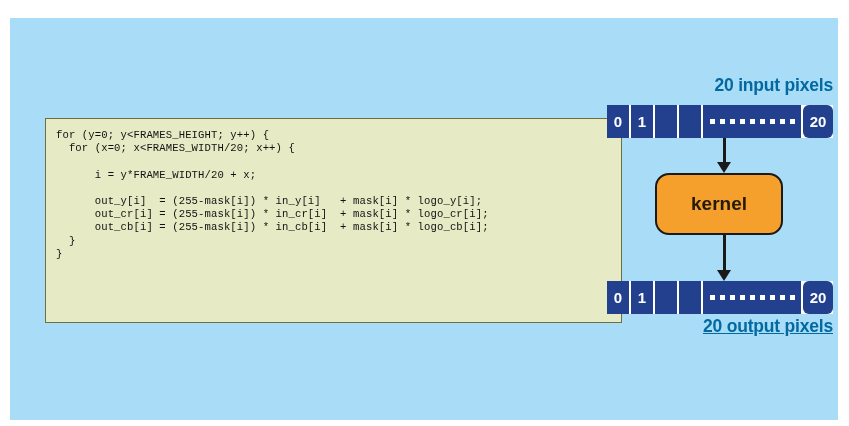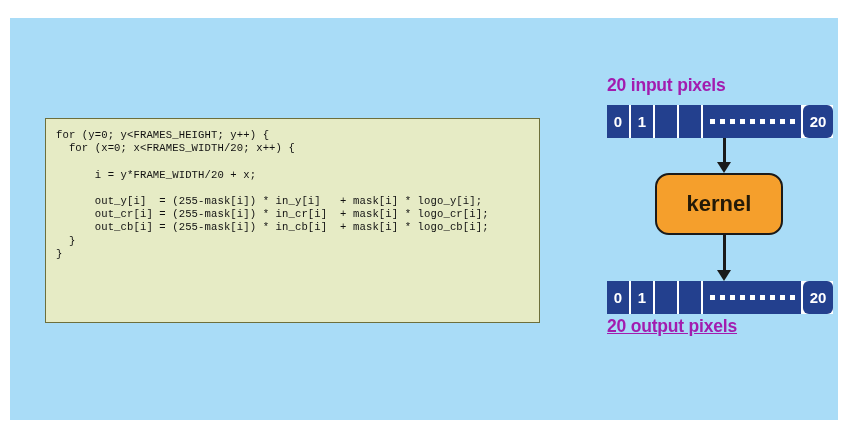--- a/index.html
+++ b/index.html
@@ -4,32 +4,32 @@
 <style>
   html,body{margin:0;padding:0;}
   body{width:849px;height:426px;background:#ffffff;overflow:hidden;
        font-family:"Liberation Sans",sans-serif;}
   #stage{position:relative;width:849px;height:426px;}
 
   #panel{position:absolute;left:10px;top:18px;width:828px;height:402px;
          background:#a9dcf7;}
 
   
-  #code-box{position:absolute;left:35px;top:100px;width:495px;height:205px;
+  #code-box{position:absolute;left:35px;top:100px;width:577px;height:205px;
             background:#e6ebc5;border:1.5px solid #6d6f3c;box-sizing:border-box;}
   #code-text{margin:0;padding:10px 0 0 10px;
              font-family:"Liberation Mono","DejaVu Sans Mono",monospace;
              font-size:10.6px;line-height:13.2px;color:#111111;
              white-space:pre;letter-spacing:0.1px;}
 
   
   #diagram{position:absolute;left:597px;top:55px;width:230px;height:270px;}
 
-  .cap{position:absolute;left:0;width:226px;text-align:left;
-       font-size:17.5px;font-weight:bold;color:#a21caf;
+  .cap{position:absolute;left:0;width:226px;text-align:right;
+       font-size:17.5px;font-weight:bold;color:#0369a1;
        letter-spacing:-0.2px;white-space:nowrap;}
   #cap-in{top:2px;}
   #cap-out{top:243px;text-decoration:underline;}
 
   .pixbar{position:absolute;left:0;width:226px;height:33px;
           background:#ffffff;display:flex;}
   #bar-in{top:32px;}
   #bar-out{top:208px;}
 
   .cell{background:#23408e;height:33px;margin-right:2px;
@@ -42,21 +42,21 @@
   .c-end{width:30px;}
 
   .dots{display:flex;gap:5px;align-items:center;}
   .dots i{display:block;width:5px;height:5px;background:#ffffff;}
 
   
   #kernel{position:absolute;left:48px;top:100px;width:128px;height:62px;
           background:#f59f2c;border:2.5px solid #1a1a1a;border-radius:14px;
           box-sizing:border-box;display:flex;align-items:center;
           justify-content:center;}
-  #kernel span{font-size:22px;font-weight:bold;color:#241a08;}
+  #kernel span{font-size:19px;font-weight:bold;color:#241a08;}
 
   
   .arrow{position:absolute;left:110px;width:14px;}
   .arrow .shaft{position:absolute;left:6px;top:0;width:2.5px;background:#1a1a1a;}
   .arrow .head{position:absolute;left:0;width:0;height:0;
                border-left:7px solid transparent;border-right:7px solid transparent;
                border-top:11px solid #1a1a1a;}
   #arrow-top{top:65px;height:35px;}
   #arrow-top .shaft{height:25px;}
   #arrow-top .head{top:24px;}

